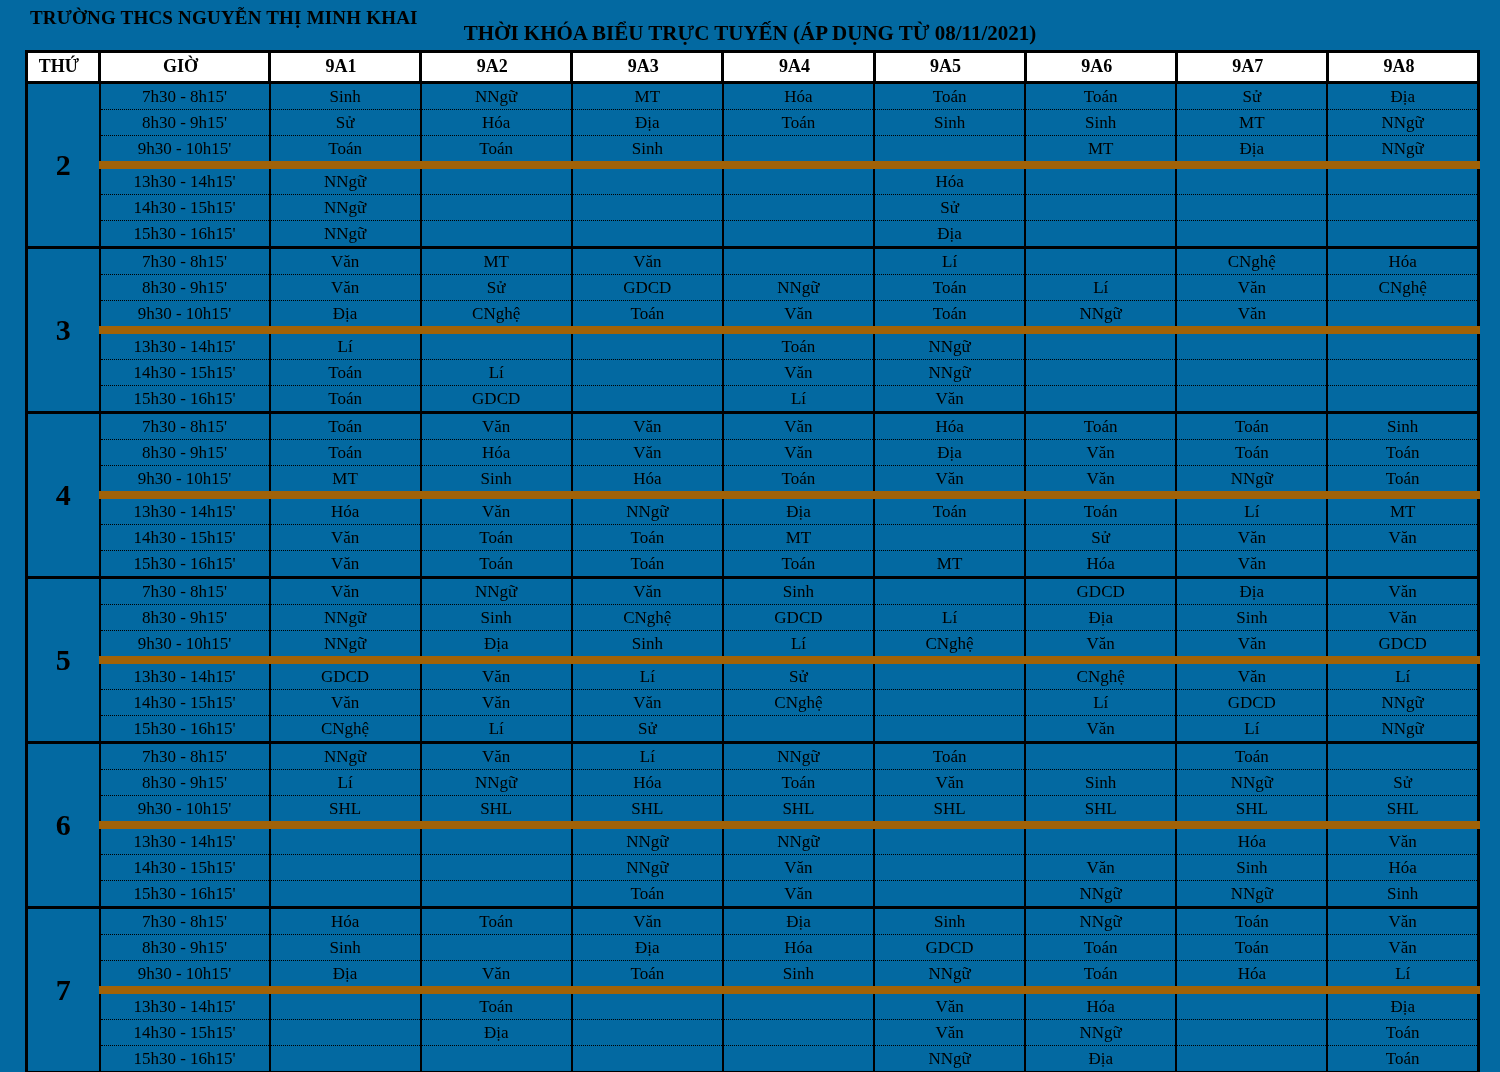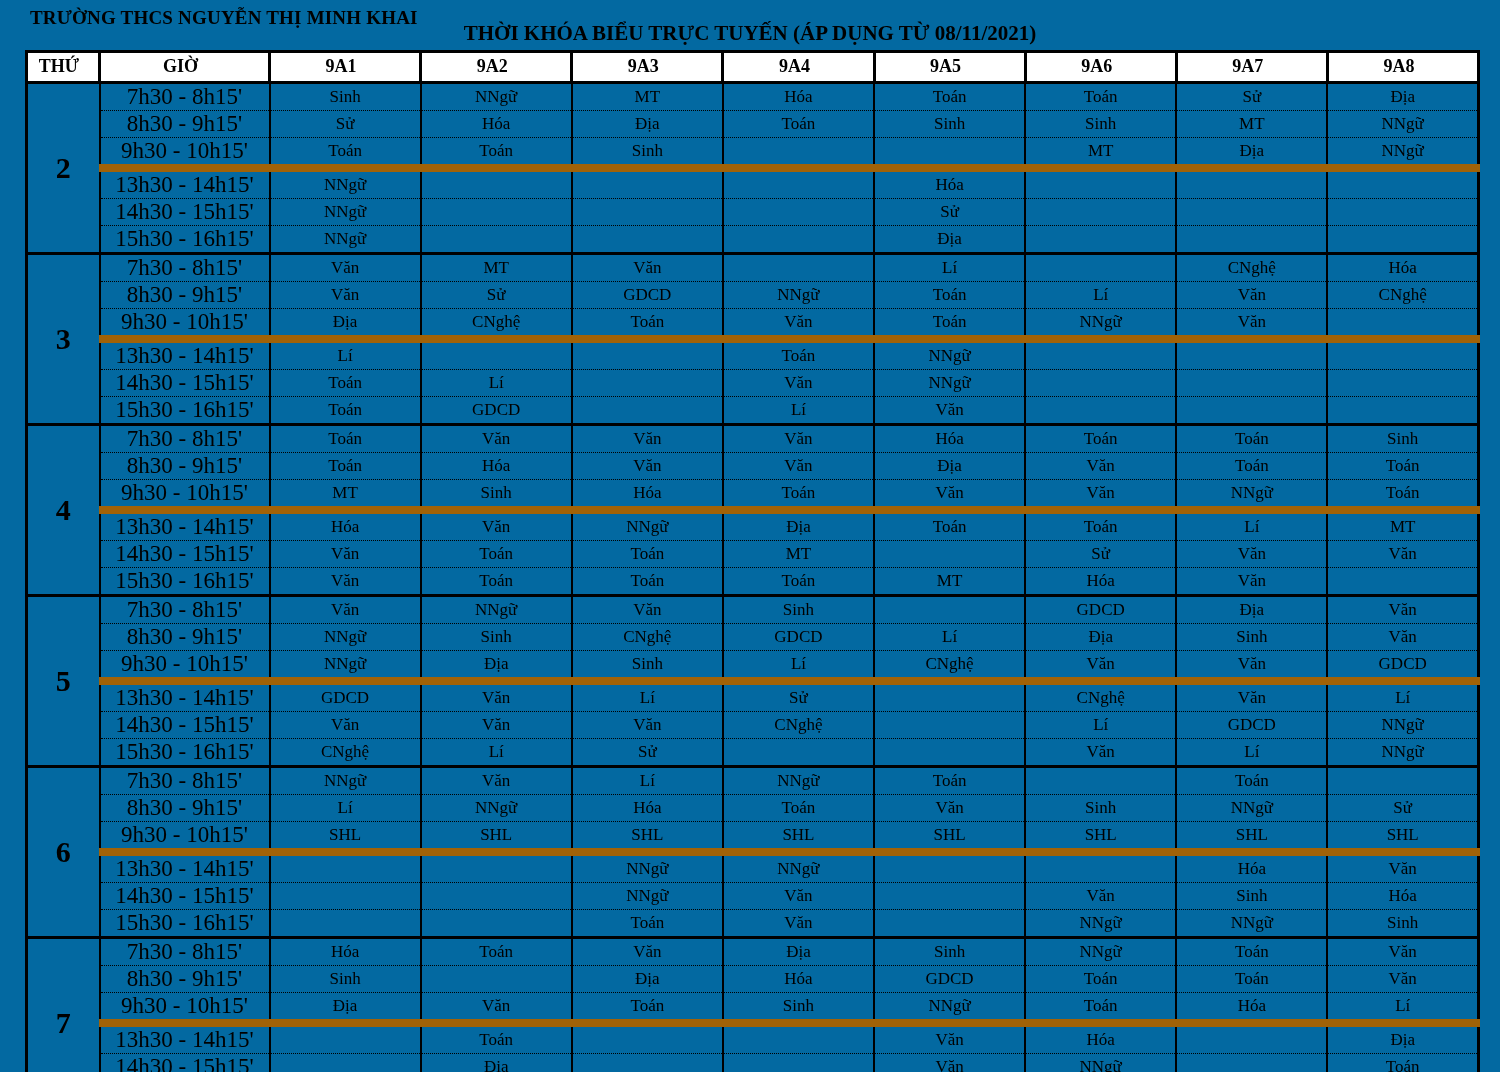--- a/index.html
+++ b/index.html
@@ -68,21 +68,21 @@
     overflow: hidden;
     white-space: nowrap;
   }
   tr.intra td { border-bottom: 1px dotted #000000; }
   tr.session-end td { border-bottom: 8px solid #a16207; }
   td.day-cell {
     font-size: 30px;
     font-weight: bold;
     border-bottom: none;
   }
-  td.time-cell { font-size: 23px; }
+  td.time-cell { font-size: 17px; }
 </style>
 </head>
 <body>
 
 <div class="page">
   <div class="school">TRƯỜNG THCS NGUYỄN THỊ MINH KHAI</div>
   <div class="title">THỜI KHÓA BIỂU TRỰC TUYẾN  (ÁP DỤNG TỪ 08/11/2021)</div>
 
   <table class="timetable">
     <colgroup>

